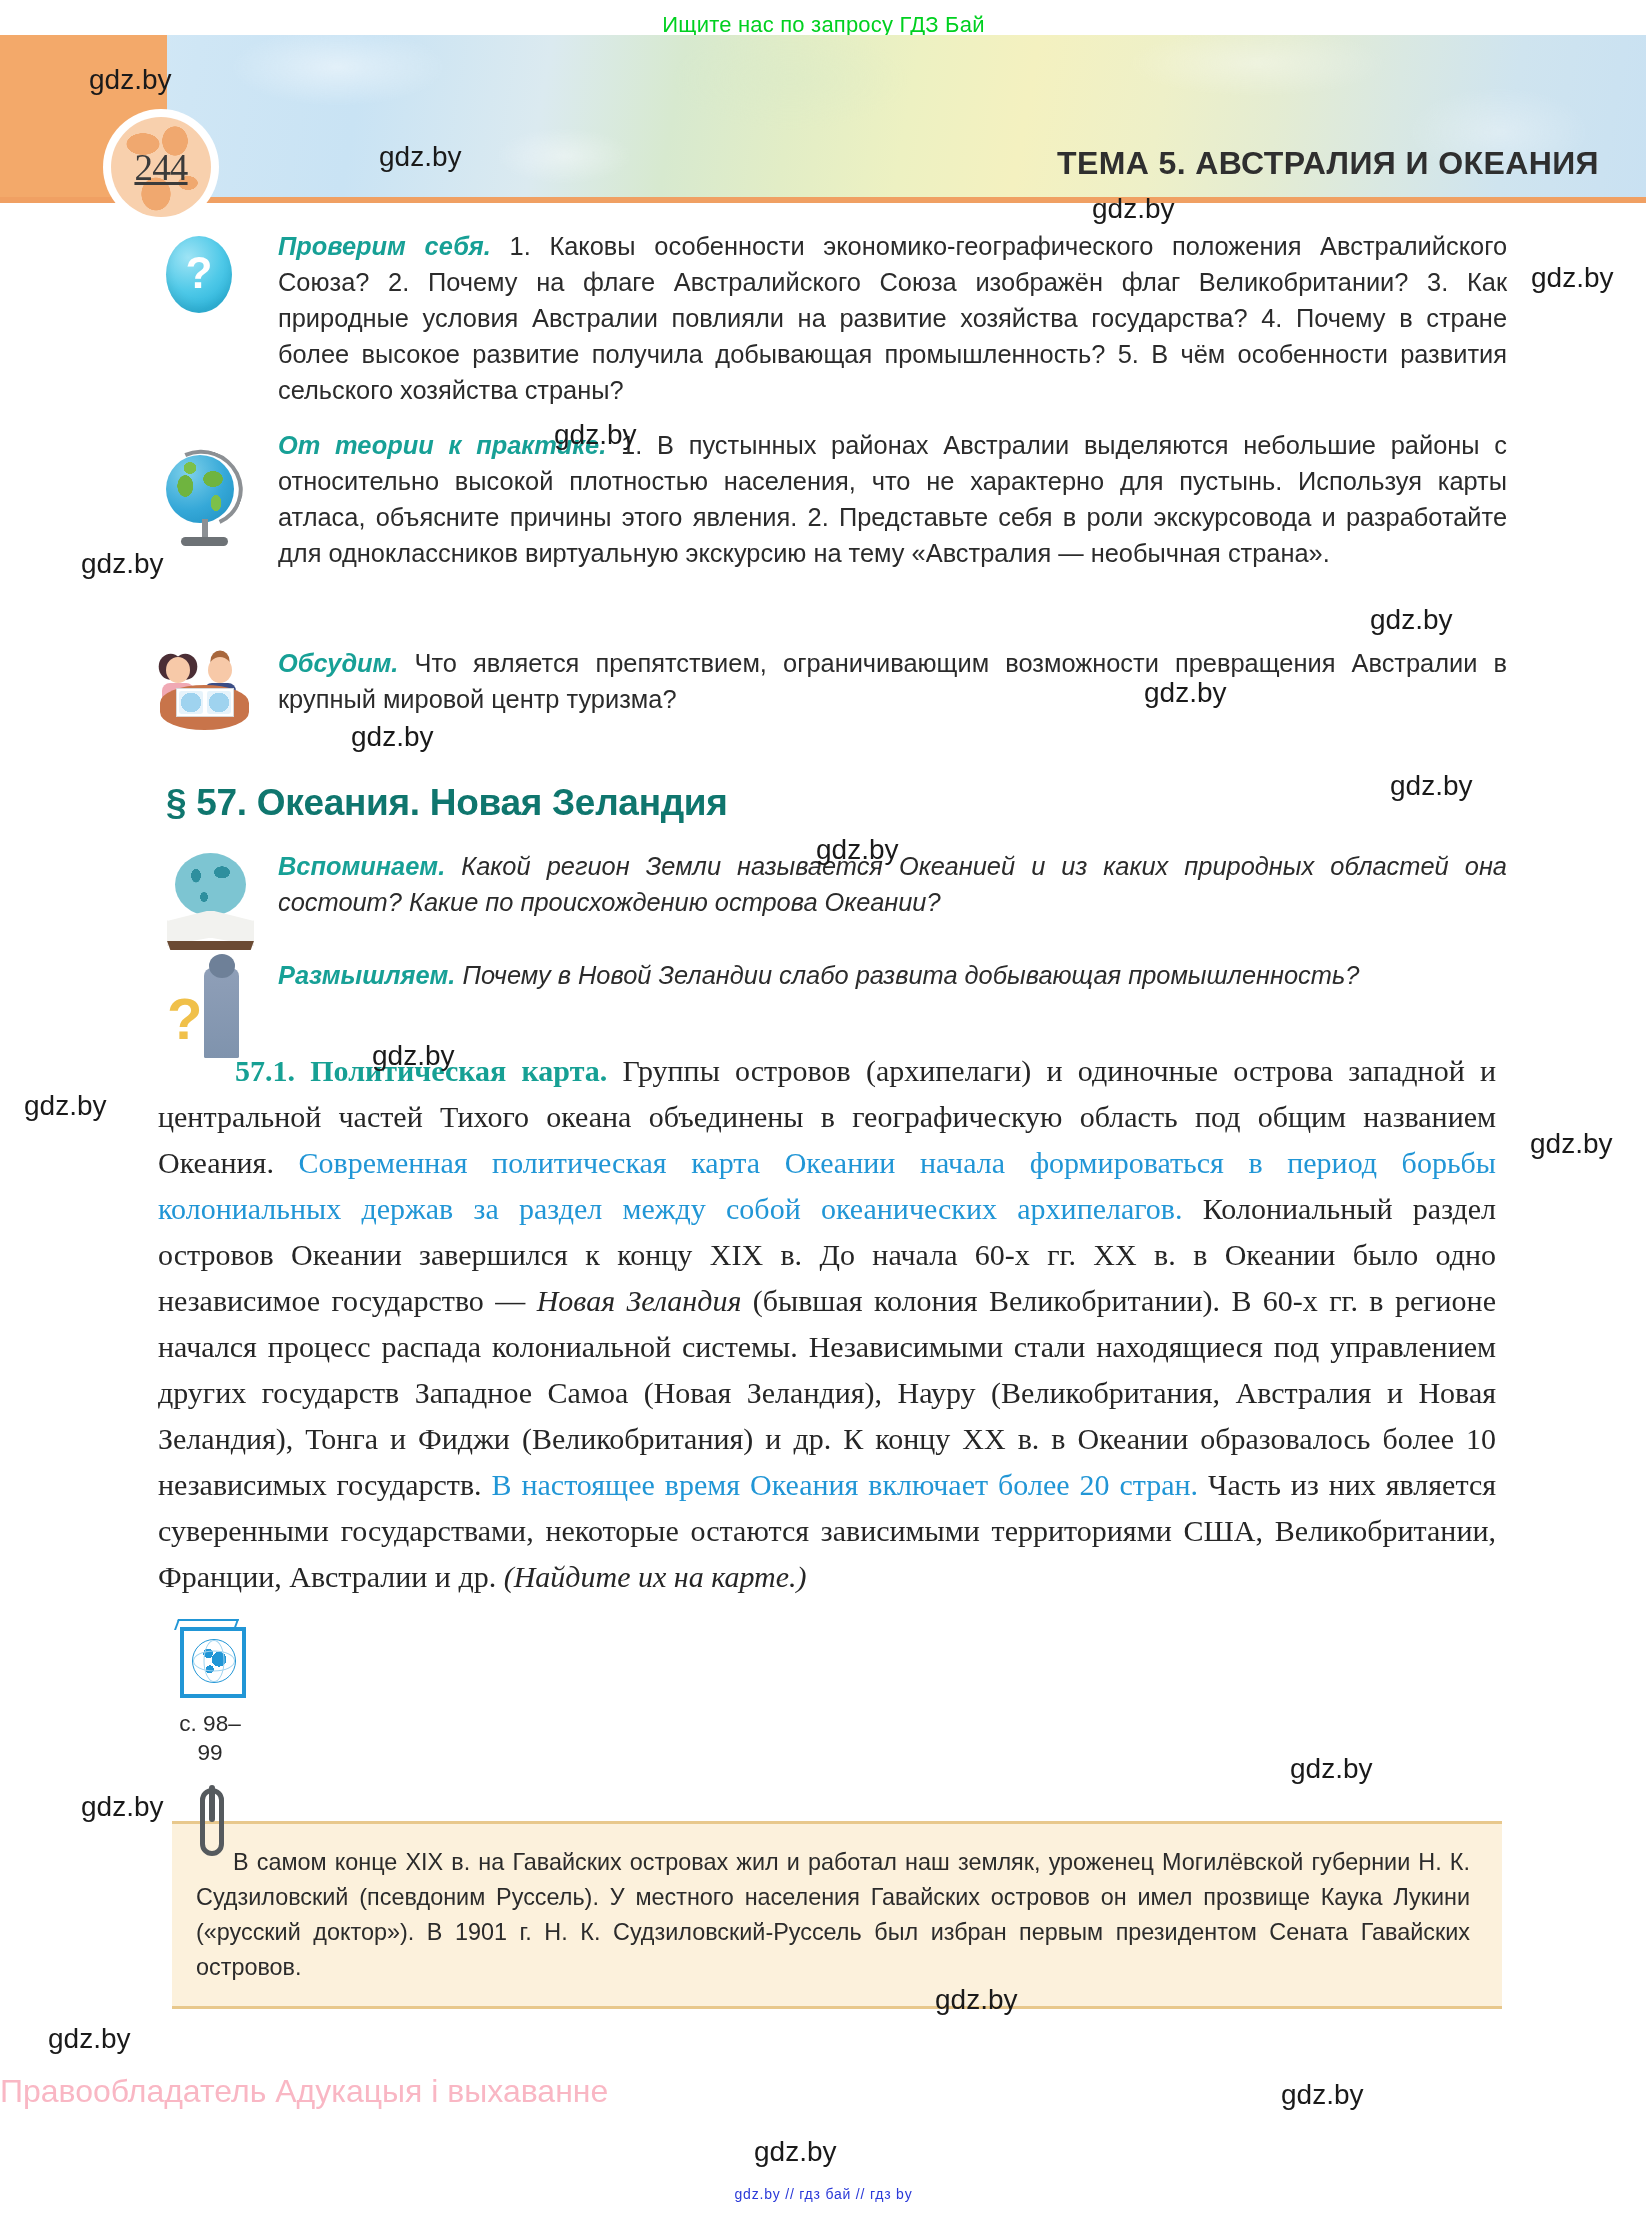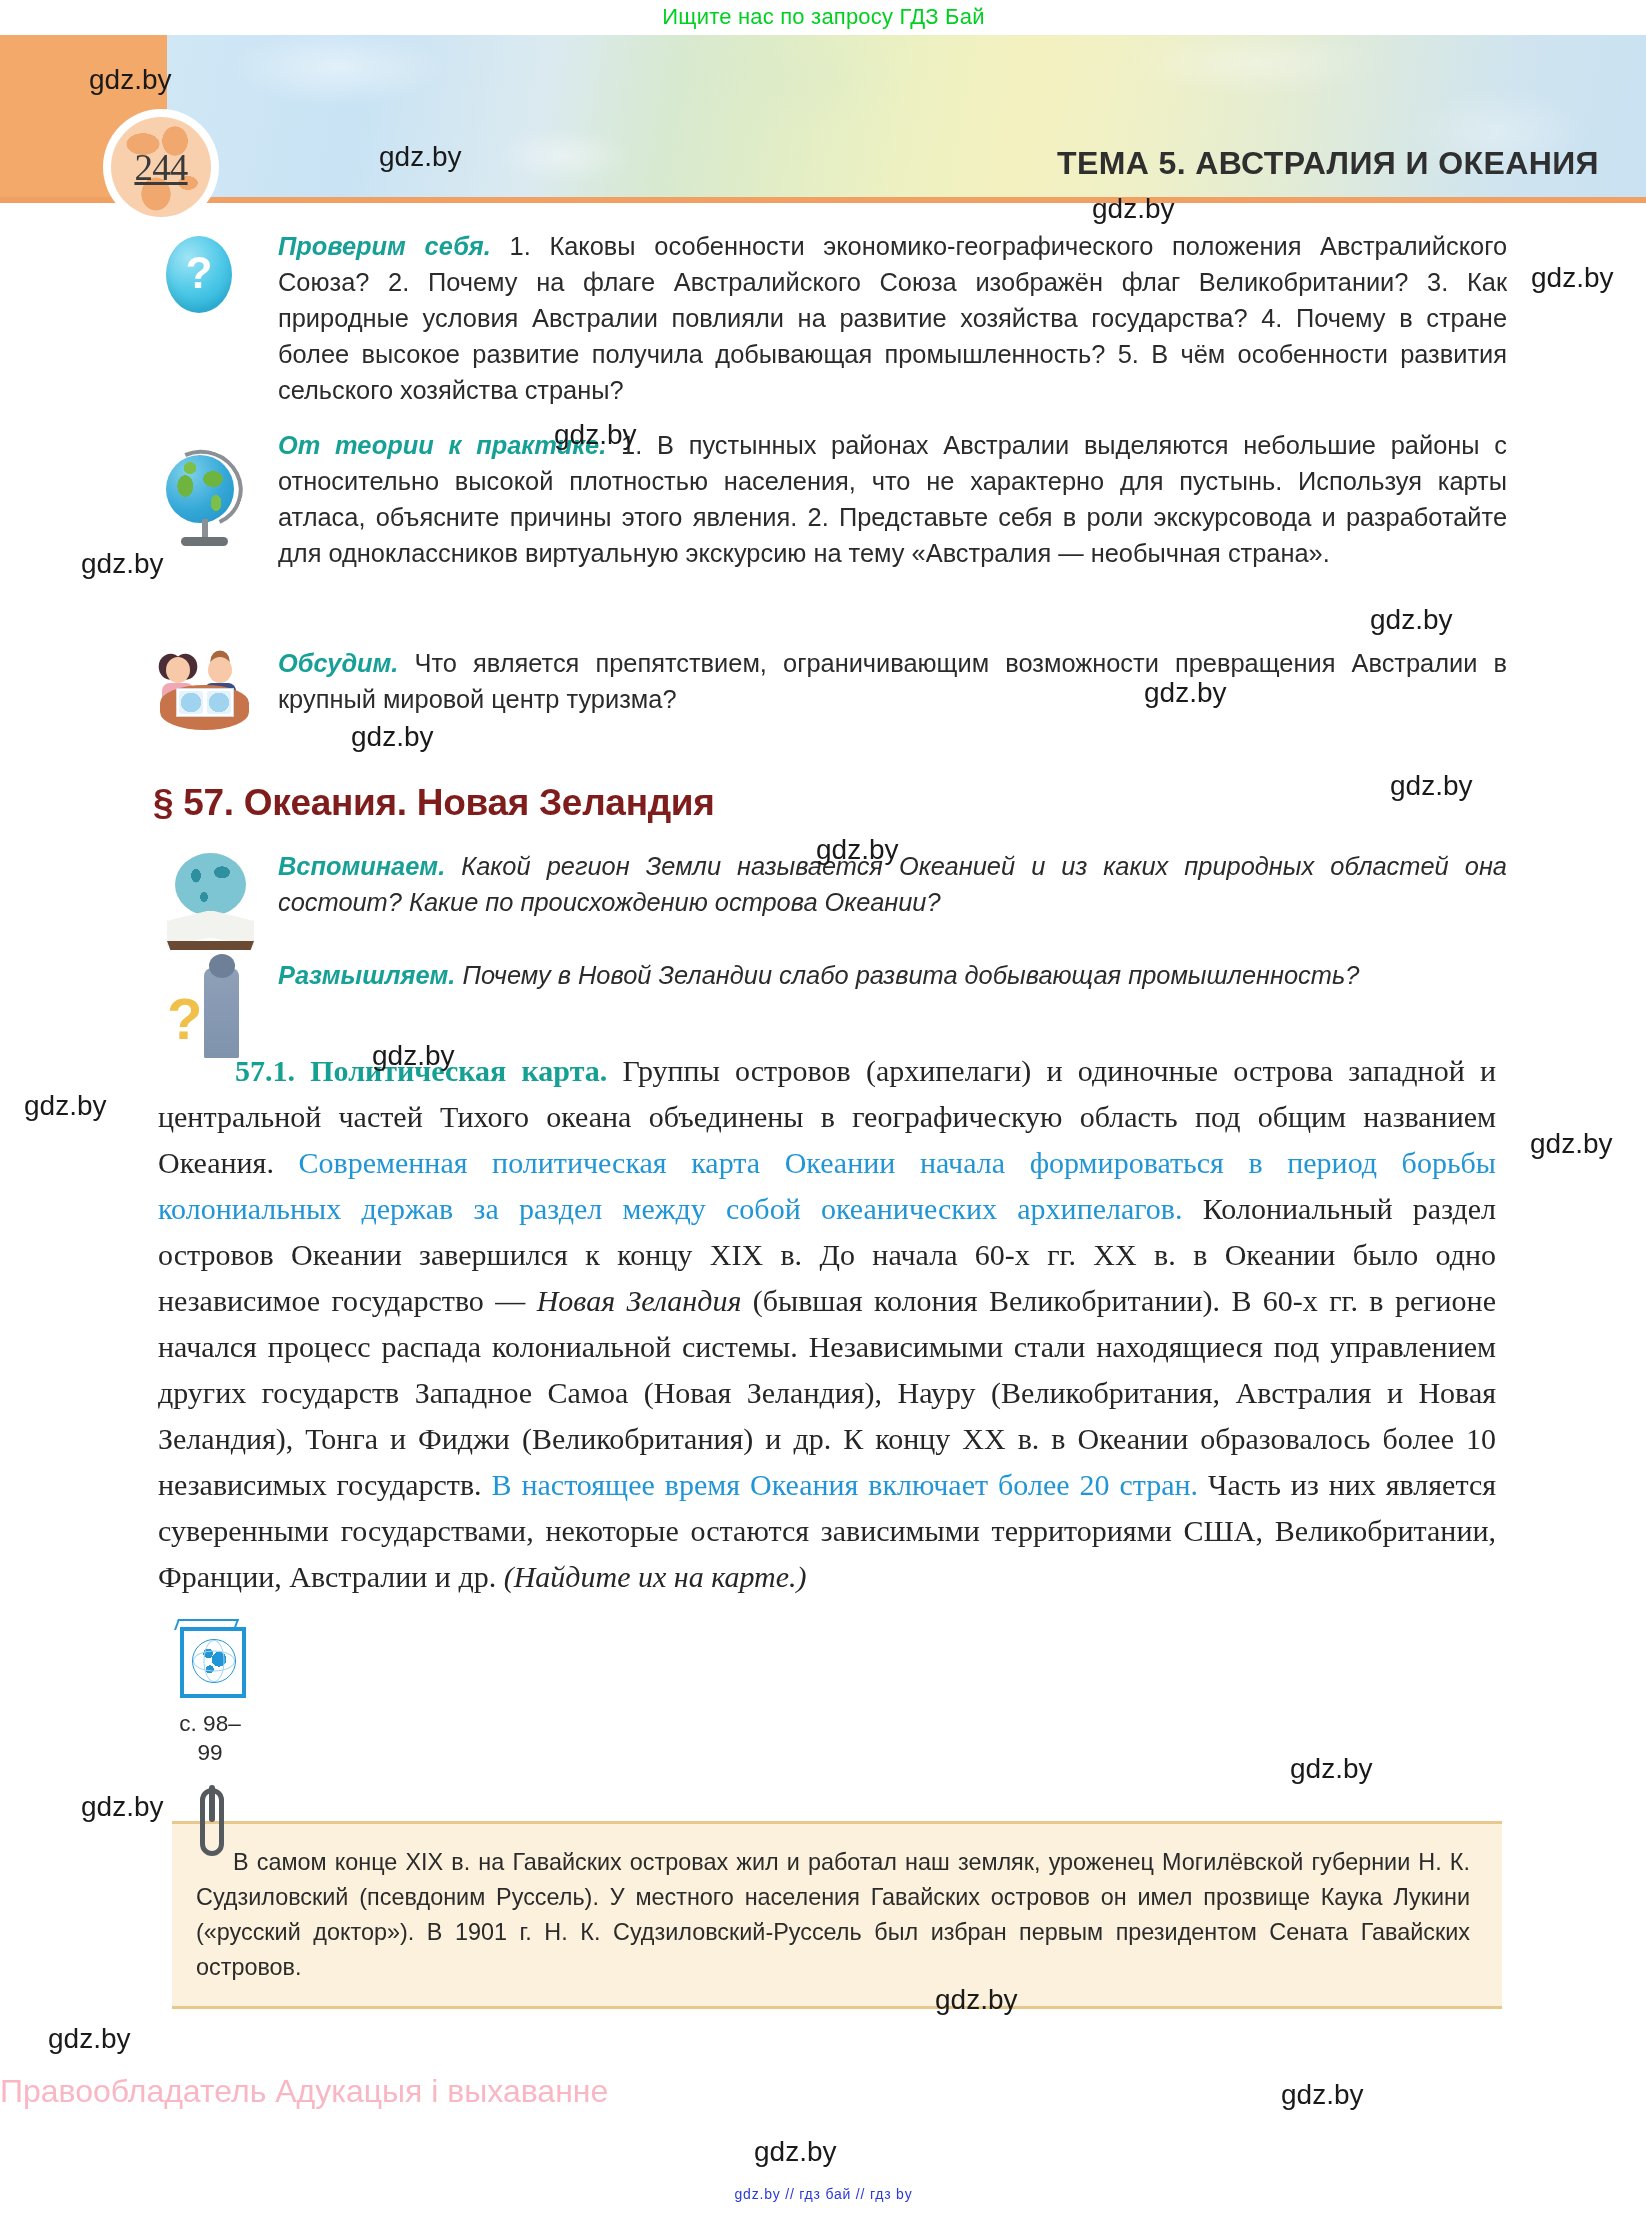--- a/index.html
+++ b/index.html
@@ -11,21 +11,21 @@
     width: 1647px;
     height: 2216px;
     position: relative;
     font-family: "Liberation Sans", sans-serif;
     overflow: hidden;
   }
 
   
   .top-banner {
     position: absolute;
-    top: 0; left: 0;
+    top: 8px; left: 0;
     width: 1647px;
     height: 34px;
     background: #ffffff;
     display: flex;
     align-items: center;
     justify-content: center;
   }
   .top-banner-text {
     color: #00d020;
     font-size: 22px;
@@ -148,26 +148,26 @@
     font-weight: bold;
     font-style: italic;
   }
   .italic-body {
     font-style: italic;
   }
 
   
   .section-heading {
     position: absolute;
-    left: 153px;
+    left: 166px;
     top: 0;
     font-family: "Liberation Sans", sans-serif;
     font-weight: bold;
     font-size: 37px;
-    color: #7f1d1d;
+    color: #0f766e;
     letter-spacing: -0.3px;
   }
 
   
   .serif-body {
     position: absolute;
     left: 158px;
     width: 1338px;
     font-family: "Liberation Serif", serif;
     font-size: 30px;

